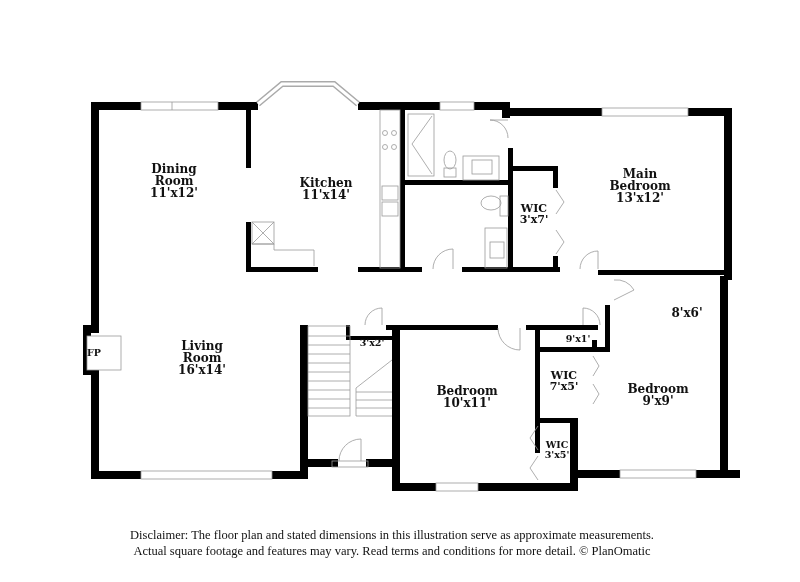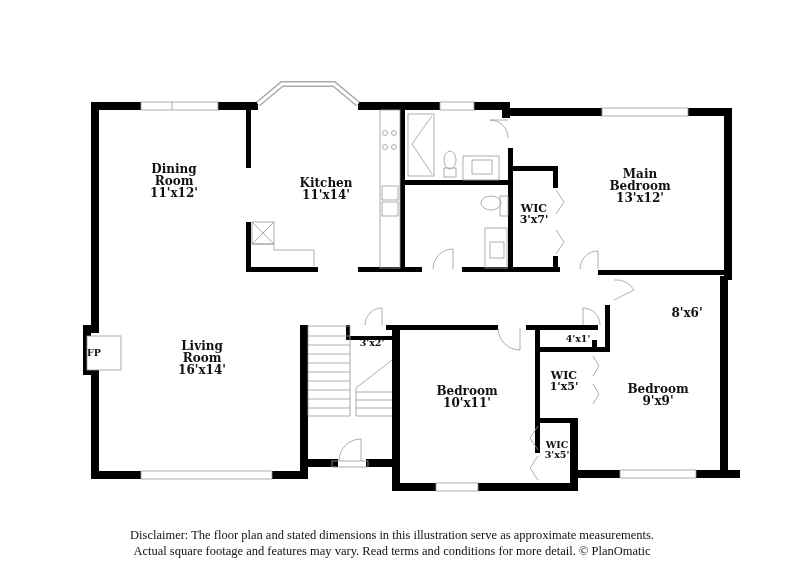--- a/index.html
+++ b/index.html
@@ -182,24 +182,24 @@
 <div class="lbl big" style="left:467px; top:385px;">
   <span class="n">Bedroom</span>
   <span class="n">10'x11'</span>
 </div>
 <div class="lbl xs" style="left:557px; top:440px;">
   <span class="n">WIC</span>
   <span class="n">3'x5'</span>
 </div>
 <div class="lbl sm" style="left:564px; top:370px;">
   <span class="n">WIC</span>
-  <span class="n">1'x5'</span>
+  <span class="n">7'x5'</span>
 </div>
 <div class="lbl xs" style="left:578px; top:334px;">
-  <span class="n">4'x1'</span>
+  <span class="n">9'x1'</span>
 </div>
 <div class="lbl big" style="left:658px; top:383px;">
   <span class="n">Bedroom</span>
   <span class="n">9'x9'</span>
 </div>
 <div class="lbl big" style="left:664px; top:307px;margin-left:23px;">
   <span class="n">8'x6'</span>
 </div>
 
 <div class="disc" style="top:527px;">Disclaimer: The floor plan and stated dimensions in this illustration serve as approximate measurements.</div>

